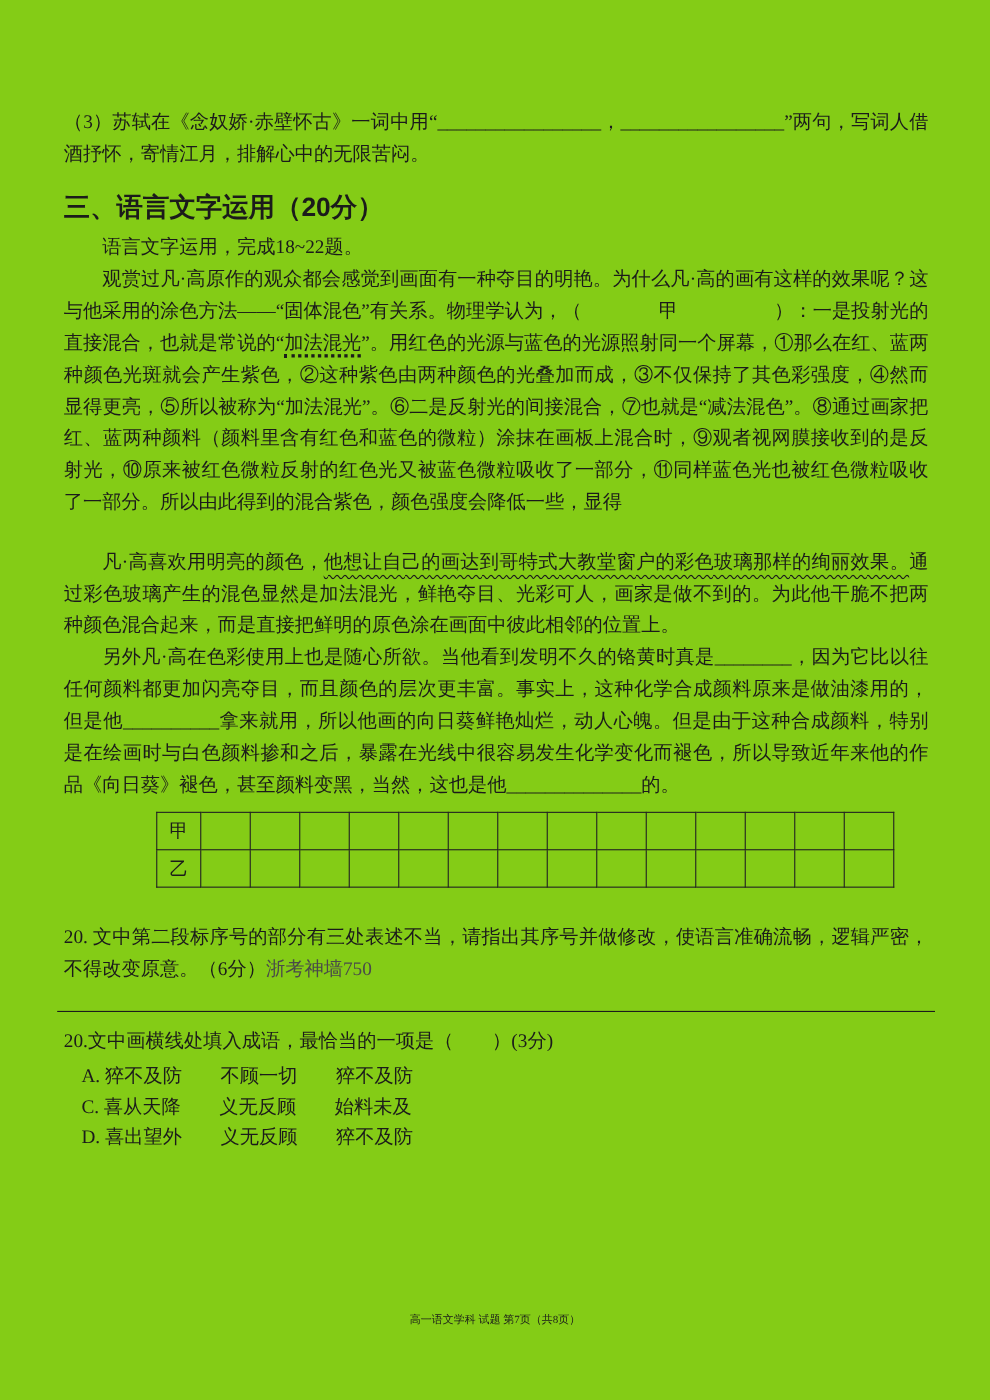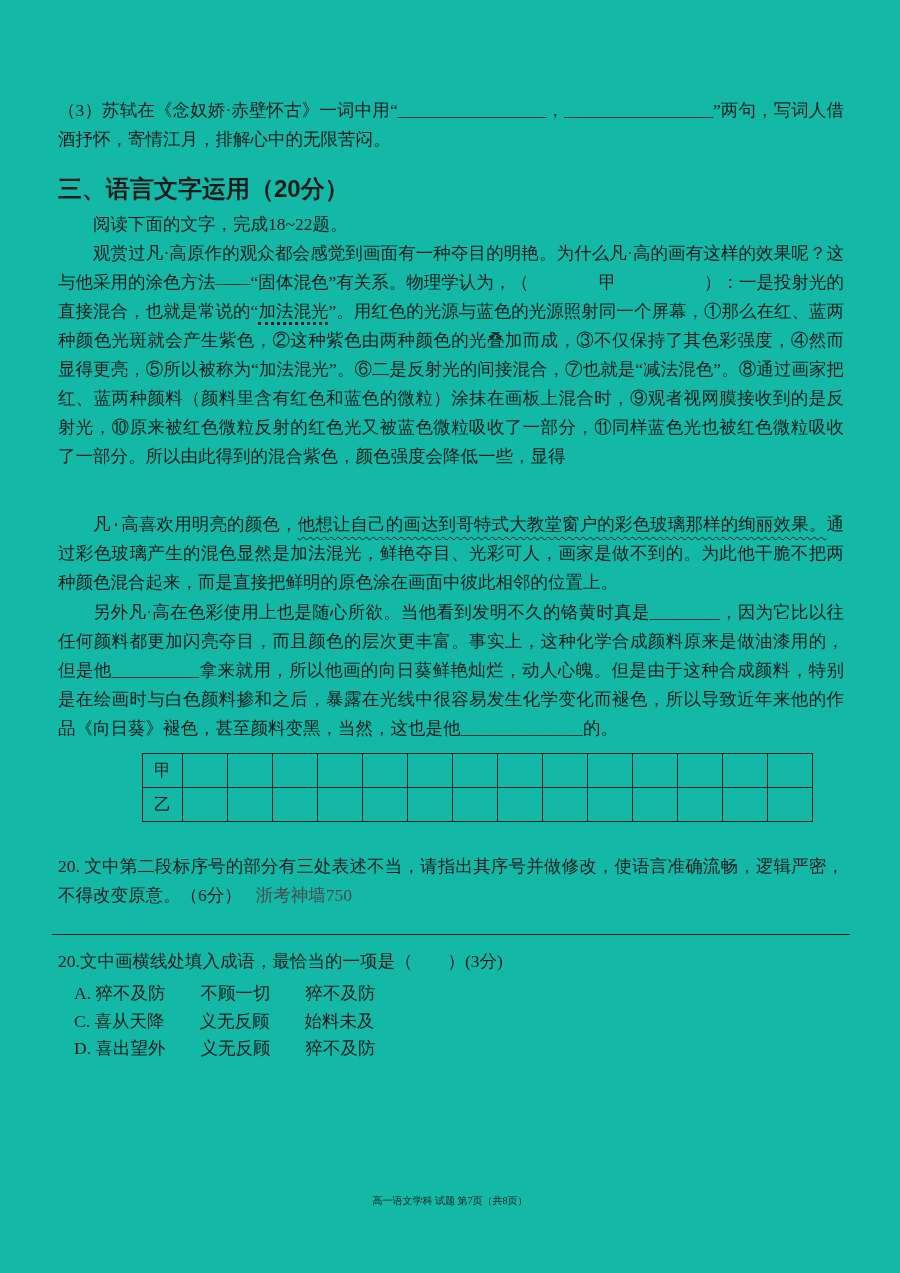--- a/index.html
+++ b/index.html
@@ -2,21 +2,21 @@
 <html><head>
 <meta charset="utf-8">
 <style>
   * { box-sizing: border-box; }
   html, body { margin:0; padding:0; background:#ffffff; }
   .page {
     position: relative;
     width: 900px;
     height: 1273px;
     margin: 0 auto;
-    background: #14b8a6;
+    background: #84cc16;
     color: #1b1b1b;
     font-family: "Liberation Serif", "DejaVu Serif", serif;
     font-size: 17.5px;
     line-height: 29px;
     text-align: justify;
     padding: 96px 56px 0 58px;
     overflow: hidden;
   }
   p { margin: 0; }
   .para { text-indent: 2em; }
@@ -28,37 +28,37 @@
     line-height: 30px;
     margin: 20px 0 6px 0;
     text-indent: 0;
     text-align: left;
   }
   .em-dots { border-bottom: 3px dotted #1b1b1b; padding-bottom: 1px; }
   .wavy {
     text-decoration: underline wavy #1b1b1b 1px;
     text-underline-offset: 6px;
   }
-  .gap-top { margin-top: 40px; font-family: Liberation Mono, monospace; }
+  .gap-top { margin-top: 25px; }
   .q-block { margin-top: 44px; }
   .answer-table {
     border-collapse: collapse;
     margin: 10px 0 0 84px;
   }
   .answer-table td {
     border: 1.3px solid #222;
     width: 45px;
     height: 34px;
     padding: 0;
     text-align: center;
     font-size: 17px;
   }
   .answer-table td.label { width: 40px; }
   .q19-block { margin-top: 30px; }
-  .watermark { color: #4a4a4a; margin-left: 14px; }
+  .watermark { color: #4a4a4a; }
   .divider {
     border: none;
     border-top: 1.6px solid #1b1b1b;
     margin: 24px -6px 12px -6px;
   }
   .options { margin: 4px 0 0 16px; }
   .option { line-height: 27.5px; text-align: left; }
   .q20-stem { margin-top: 2px; }
   .footer {
     position: absolute;
@@ -72,21 +72,21 @@
 </style>
 </head>
 <body>
 
 <div class="page">
 
   <p class="para noindent"><span>（3）苏轼在《念奴娇·赤壁怀古》一词中用“</span><span>_________________</span><span>，</span><span>_________________</span><span>”两句，写词人借酒抒怀，寄情江月，排解心中的无限苦闷。</span></p>
 
   <h2 class="heading">三、语言文字运用（20分）</h2>
 
-  <p class="para">阅读下面的文字，完成18~22题。</p>
+  <p class="para">语言文字运用，完成18~22题。</p>
 
   <p class="para"><span>观赏过凡·高原作的观众都会感觉到画面有一种夺目的明艳。为什么凡·高的画有这样的效果呢？这与他采用的涂色方法——“固体混色”有关系。物理学认为，（　　　　甲　　　　　）：一是投射光的直接混合，也就是常说的“</span><span class="em-dots">加法混光</span><span>”。用红色的光源与蓝色的光源照射同一个屏幕，①那么在红、蓝两种颜色光斑就会产生紫色，②这种紫色由两种颜色的光叠加而成，③不仅保持了其色彩强度，④然而显得更亮，⑤所以被称为“加法混光”。⑥二是反射光的间接混合，⑦也就是“减法混色”。⑧通过画家把红、蓝两种颜料（颜料里含有红色和蓝色的微粒）涂抹在画板上混合时，⑨观者视网膜接收到的是反射光，⑩原来被红色微粒反射的红色光又被蓝色微粒吸收了一部分，⑪同样蓝色光也被红色微粒吸收了一部分。所以由此得到的混合紫色，颜色强度会降低一些，显得</span></p>
 
   <p class="para gap-top"><span>凡·高喜欢用明亮的颜色，</span><span class="wavy">他想让自己的画达到哥特式大教堂窗户的彩色玻璃那样的绚丽效果。</span><span>通过彩色玻璃产生的混色显然是加法混光，鲜艳夺目、光彩可人，画家是做不到的。为此他干脆不把两种颜色混合起来，而是直接把鲜明的原色涂在画面中彼此相邻的位置上。</span></p>
 
   <p class="para"><span>另外凡·高在色彩使用上也是随心所欲。当他看到发明不久的铬黄时真是</span><span>________</span><span>，因为它比以往任何颜料都更加闪亮夺目，而且颜色的层次更丰富。事实上，这种化学合成颜料原来是做油漆用的，但是他</span><span>__________</span><span>拿来就用，所以他画的向日葵鲜艳灿烂，动人心魄。但是由于这种合成颜料，特别是在绘画时与白色颜料掺和之后，暴露在光线中很容易发生化学变化而褪色，所以导致近年来他的作品《向日葵》褪色，甚至颜料变黑，当然，这也是他</span><span>______________</span><span>的。</span></p>
 
 
   <table class="answer-table">
     <tbody>

